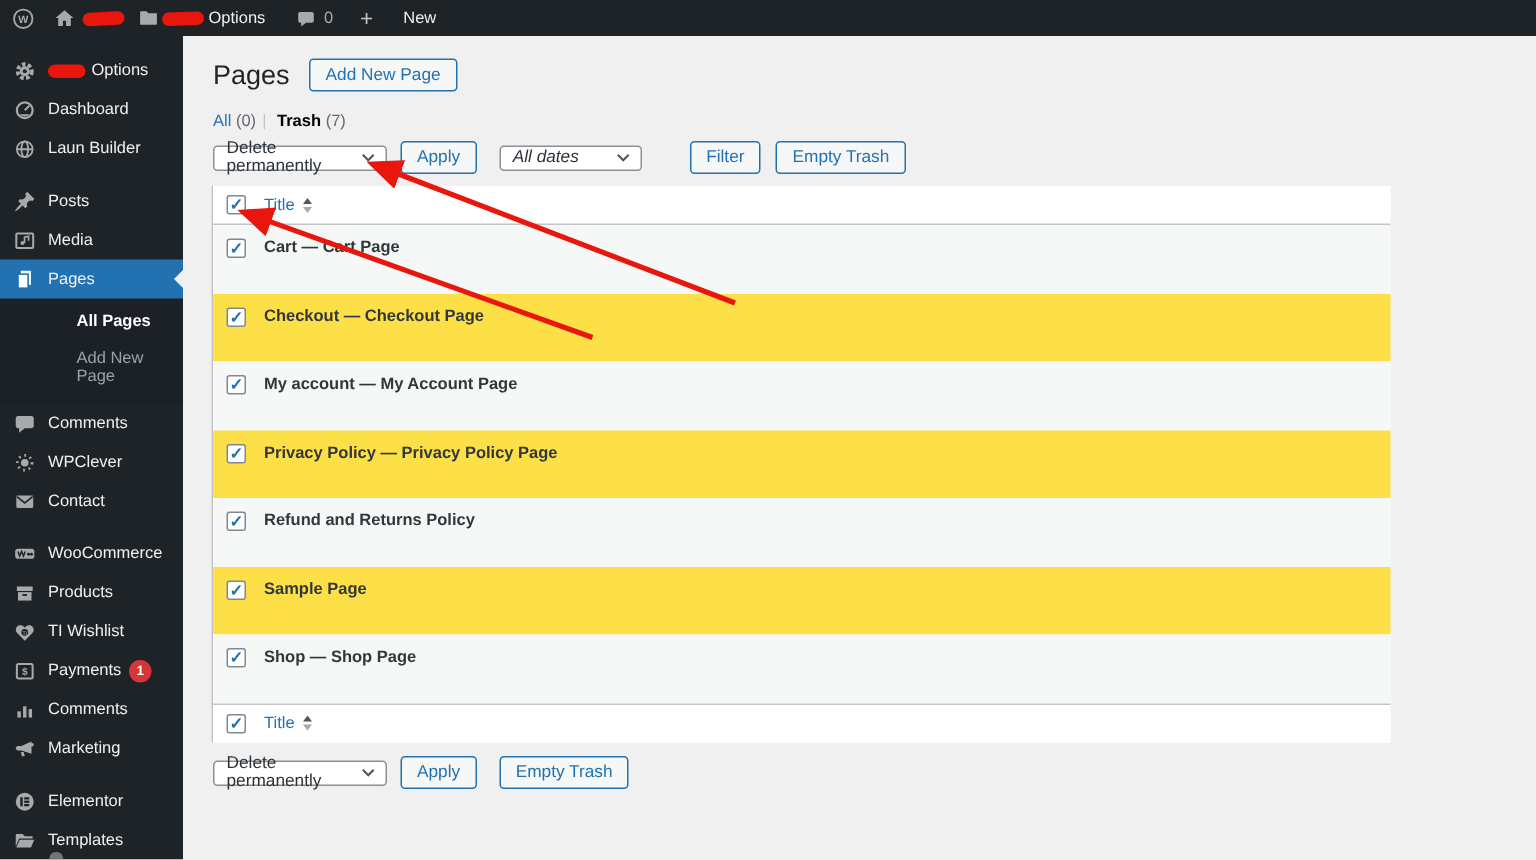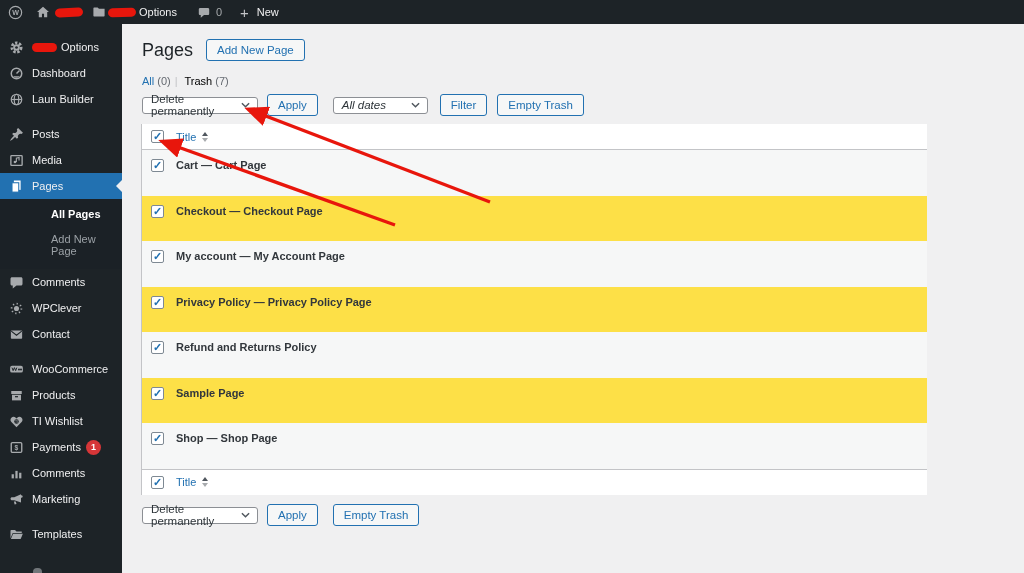--- a/index.html
+++ b/index.html
@@ -34,21 +34,21 @@
 
   
   #content { position:absolute; top:24px; left:122px; width:902px; height:549px; background:#f0f0f1; }
   .title-row { position:absolute; top:15px; left:20px; display:flex; align-items:center; }
   h1 { font-size:18px; font-weight:400; color:#1d2327; margin-right:13px; }
   .button { display:inline-flex; align-items:center; justify-content:center; height:22px; padding:0 10px;
             background:#f6f7f7; border:1px solid #2271b1; border-radius:3px; color:#2271b1;
             font-size:11.5px; cursor:pointer; white-space:nowrap; }
   .views { position:absolute; top:51px; left:20px; font-size:11px; color:#646970; }
   .views a { color:#2271b1; text-decoration:none; cursor:pointer; }
-  .views .current-view { color:#000; font-weight:normal; }
+  .views .current-view { color:#000; font-weight:bold; }
   .views .sep { color:#c3c4c7; margin:0 4px; }
 
   .tablenav { display:flex; align-items:center; }
   #tablenav-top { position:absolute; top:70px; left:20px; }
   #tablenav-bottom { position:absolute; top:480px; left:20px; }
   .select { height:17px; background:#fff; border:1px solid #8c8f94; border-radius:3px; color:#2c3338;
             font-size:11.5px; display:inline-flex; align-items:center; justify-content:space-between;
             padding:0 7px 0 8px; cursor:pointer; }
   .select .chev { margin-left:10px; display:inline-flex; color:#50575e; }
   .w-bulk { width:116px; }
@@ -98,21 +98,21 @@
   </span>
   <span class="scribble" style="width:28px; height:9px; margin-left:2px; transform:rotate(-2deg);"></span>
   <span class="abar-label">Options</span>
   <span class="abar-icon" style="margin-left:20px;">
     <svg width="14" height="13" viewBox="0 0 20 20" fill="currentColor">
         <path d="M4 3h12c1.1 0 2 .9 2 2v7c0 1.1-.9 2-2 2h-6l-5 4v-4H4c-1.1 0-2-.9-2-2V5c0-1.1.9-2 2-2z"></path>
       </svg>
   </span>
   <span style="margin-left:5px; color:#a7aaad;">0</span>
   <span class="abar-icon" style="margin-left:18px; font-size:15px; color:#c3c4c7;">+</span>
-  <span class="abar-label" style="margin-left:8px;">New</span>
+  <span class="abar-label" style="margin-left:20px;">New</span>
 </div>
 
 <div id="sidebar">
 
   <div class="menu-item">
     <span class="mi-icon">
       <svg width="15" height="15" viewBox="0 0 20 20">
           <circle cx="10" cy="10" r="6.2" fill="none" stroke="currentColor" stroke-width="3.6" stroke-dasharray="3.2 2.1"></circle>
           <circle cx="10" cy="10" r="4.4" fill="currentColor"></circle>
           <circle cx="10" cy="10" r="1.8" fill="#1d2327"></circle>
@@ -274,20 +274,32 @@
           <path d="M16 3v11l-9-3H4c-1 0-2-.9-2-2s1-2 2-2h3z"></path>
           <path d="M6.5 12.5l1 4 2.5-.5-1-3.5z"></path>
           <circle cx="16.5" cy="6" r="1.6"></circle>
         </svg>
     </span>
     <span class="mi-label">Marketing</span>
   </div>
 
   <div class="menu-gap"></div>
 
+  <div class="menu-item">
+    <span class="mi-icon">
+      <svg width="15" height="15" viewBox="0 0 20 20">
+          <circle cx="10" cy="10" r="8" fill="currentColor"></circle>
+          <rect x="6" y="6" width="2.2" height="8" fill="#1d2327"></rect>
+          <rect x="9.5" y="6" width="4.5" height="2" fill="#1d2327"></rect>
+          <rect x="9.5" y="9" width="4.5" height="2" fill="#1d2327"></rect>
+          <rect x="9.5" y="12" width="4.5" height="2" fill="#1d2327"></rect>
+        </svg>
+    </span>
+    <span class="mi-label">Elementor</span>
+  </div>
 
   <div class="menu-item">
     <span class="mi-icon">
       <svg width="15" height="15" viewBox="0 0 20 20" fill="currentColor">
           <path d="M2 5c0-.6.4-1 1-1h5l2 2h7v2H5l-3 7z"></path>
           <path d="M5.5 9h13l-3 7H2.5z"></path>
         </svg>
     </span>
     <span class="mi-label">Templates</span>
   </div>
@@ -320,21 +332,21 @@
     </span>
     <span class="button" style="margin-left:9px;">Apply</span>
     <span class="select w-dates" style="margin-left:15px;font-style:italic;">
       <span>All dates</span>
       <span class="chev">
           <svg width="9" height="6" viewBox="0 0 10 6" fill="none" stroke="currentColor" stroke-width="1.6">
             <path d="M1 1l4 4 4-4"></path>
           </svg>
         </span>
     </span>
-    <span class="button" style="margin-left:12px;">Filter</span>
+    <span class="button" style="margin-left:32px;">Filter</span>
     <span class="button" style="margin-left:10px;">Empty Trash</span>
   </div>
 
   <div class="list-table">
     <div class="thead">
       <span class="cb"></span>
       <span class="col-title-link">
         <span>Title</span>
         <span class="sort">
             <span class="up"></span>

